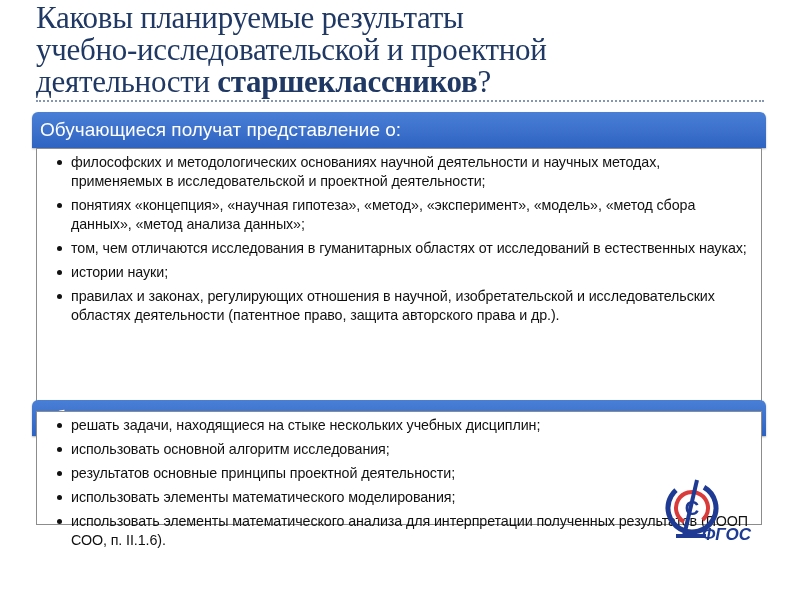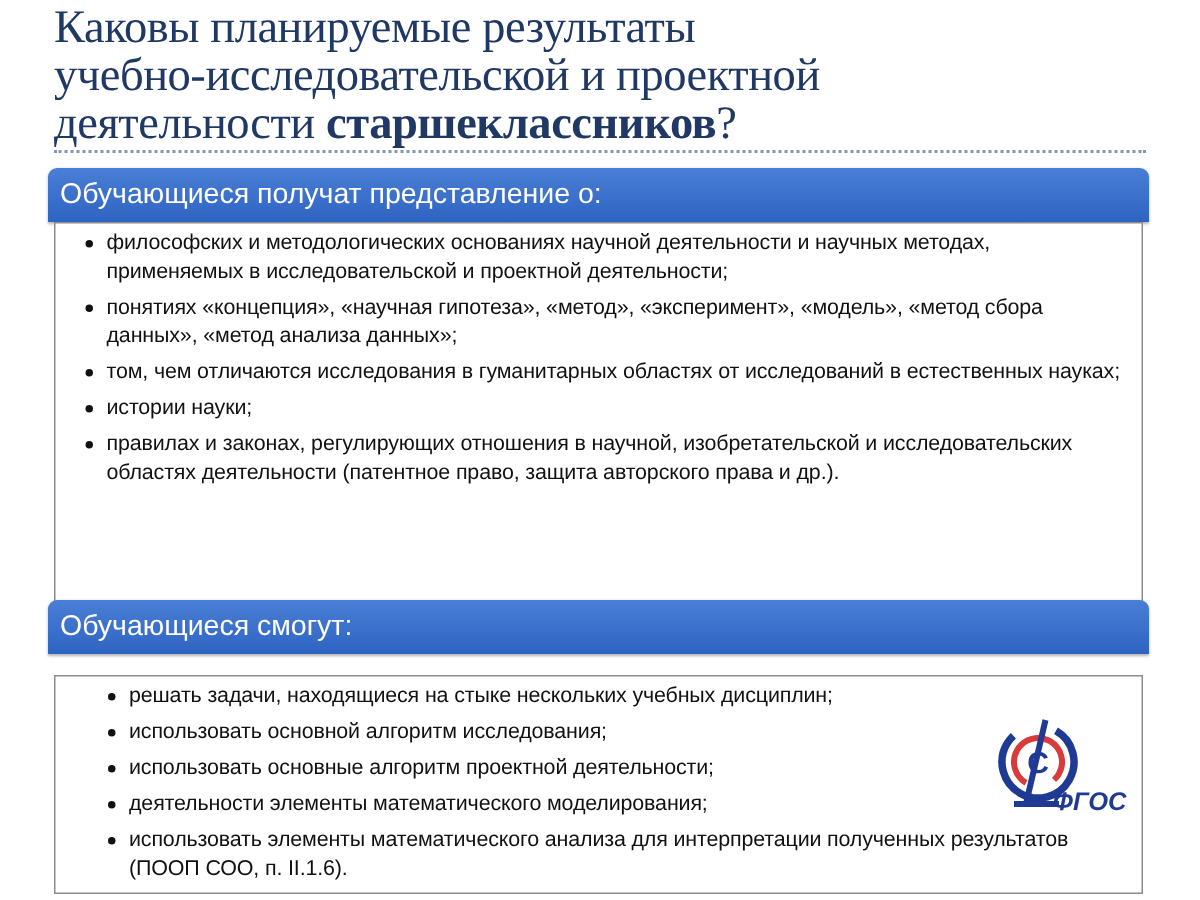--- a/index.html
+++ b/index.html
@@ -54,26 +54,26 @@
   <ul>
     <li>философских и методологических основаниях научной деятельности и научных методах, применяемых в исследовательской и проектной деятельности;</li>
     <li>понятиях «концепция», «научная гипотеза», «метод», «эксперимент», «модель», «метод сбора данных», «метод анализа данных»;</li>
     <li>том, чем отличаются исследования в гуманитарных областях от исследований в естественных науках;</li>
     <li>истории науки;</li>
     <li>правилах и законах, регулирующих отношения в научной, изобретательской и исследовательских областях деятельности (патентное право, защита авторского права и др.).</li>
   </ul>
 </div>
 
 <div class="header-bar" style="top:400px;">Обучающиеся смогут:</div>
-<div class="box" style="top:450px; height:146px;padding-left:15px;">
+<div class="box" style="top:411px; height:114px;">
   <ul style="padding-right:120px;">
     <li>решать задачи, находящиеся на стыке нескольких учебных дисциплин;</li>
     <li>использовать основной алгоритм исследования;</li>
-    <li>использовать основные алгоритм проектной деятельности;</li>
-    <li>деятельности элементы математического моделирования;</li>
+    <li>результатов основные принципы проектной деятельности;</li>
+    <li>использовать элементы математического моделирования;</li>
     <li style="margin-right:-110px;">использовать элементы математического анализа для интерпретации полученных результатов  (ПООП  СОО, п. II.1.6).</li>
   </ul>
 </div>
 
 <div class="logo">
   <svg width="100" height="70" viewBox="0 0 100 70">
     <circle cx="30" cy="30" r="24" fill="none" stroke="#1f3a93" stroke-width="5" stroke-dasharray="120 40" transform="rotate(-60 30 30)"></circle>
     <circle cx="30" cy="30" r="16" fill="none" stroke="#d93a3a" stroke-width="4" stroke-dasharray="80 30" transform="rotate(120 30 30)"></circle>
     <text x="30" y="37" text-anchor="middle" font-family="Liberation Sans, sans-serif" font-size="20" font-weight="bold" fill="#1f3a93">C</text>
     <line x1="35" y1="2" x2="22" y2="58" stroke="#1f3a93" stroke-width="4"></line>

